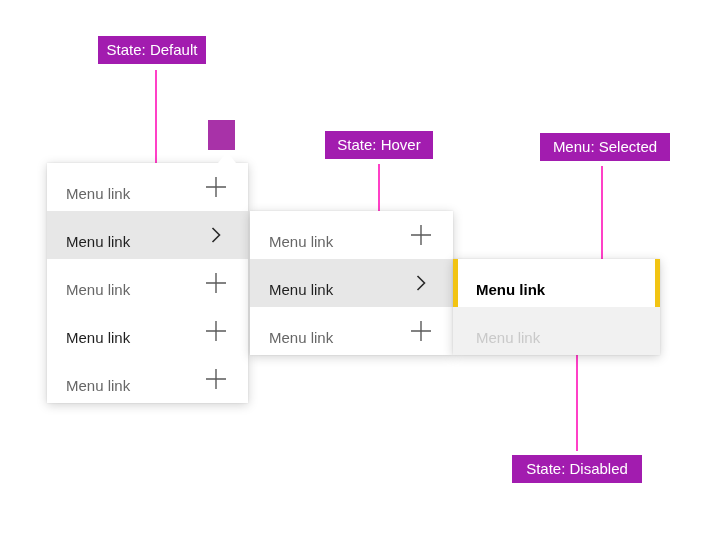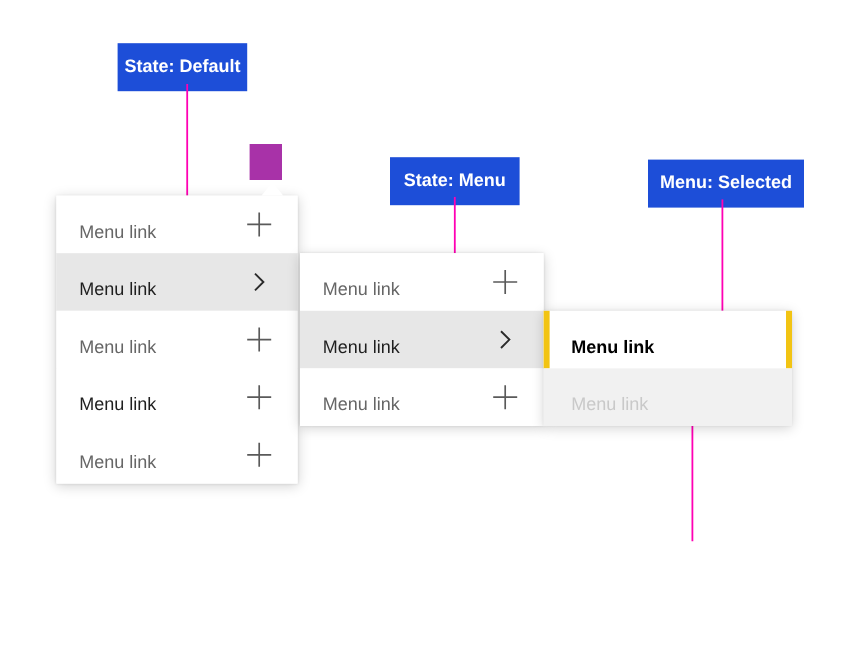--- a/index.html
+++ b/index.html
@@ -6,26 +6,25 @@
   .canvas{
     position:relative;
     width:701px;height:551px;
     background:#ffffff;
     font-family:"Liberation Sans", sans-serif;
     overflow:hidden;
   }
   
   .tag{
     position:absolute;
-    height:40px;
+    height:28px;
     display:flex;align-items:center;justify-content:center;
-    background:#1d4ed8;color:#ffffff;
+    background:#a21caf;color:#ffffff;
     font-size:15px;line-height:28px;
     white-space:nowrap;
-    font-weight:bold;
   }
   .tag-default{left:98px;top:36px;width:108px;}
   .tag-hover{left:325px;top:131px;width:108px;}
   .tag-selected{left:540px;top:133px;width:130px;}
   .tag-disabled{left:512px;top:455px;width:130px;}
   
   .arrow{position:absolute;}
   .arrow-default{left:150px;top:70px;}
   .arrow-hover{left:373px;top:164px;}
   .arrow-selected{left:596px;top:166px;}
@@ -76,22 +75,23 @@
   }
   .ybar-left{left:0;}
   .ybar-right{right:0;}
 </style>
 </head>
 <body>
 
 <div class="canvas">
 
   <div class="tag tag-default">State: Default</div>
-  <div class="tag tag-hover">State: Menu</div>
+  <div class="tag tag-hover">State: Hover</div>
   <div class="tag tag-selected">Menu: Selected</div>
+  <div class="tag tag-disabled">State: Disabled</div>
 
   <svg class="arrow arrow-default" width="12" height="118" viewBox="0 0 12 118">
     <line x1="6" y1="0" x2="6" y2="116" stroke="#ff00b4" stroke-width="1.5"></line>
     <path d="M1 110 L6 116 L11 110" fill="none" stroke="#ff00b4" stroke-width="1.5"></path>
   </svg>
   <svg class="arrow arrow-hover" width="12" height="116" viewBox="0 0 12 116">
     <line x1="6" y1="0" x2="6" y2="114" stroke="#ff00b4" stroke-width="1.5"></line>
     <path d="M1 108 L6 114 L11 108" fill="none" stroke="#ff00b4" stroke-width="1.5"></path>
   </svg>
   <svg class="arrow arrow-selected" width="12" height="116" viewBox="0 0 12 116">

